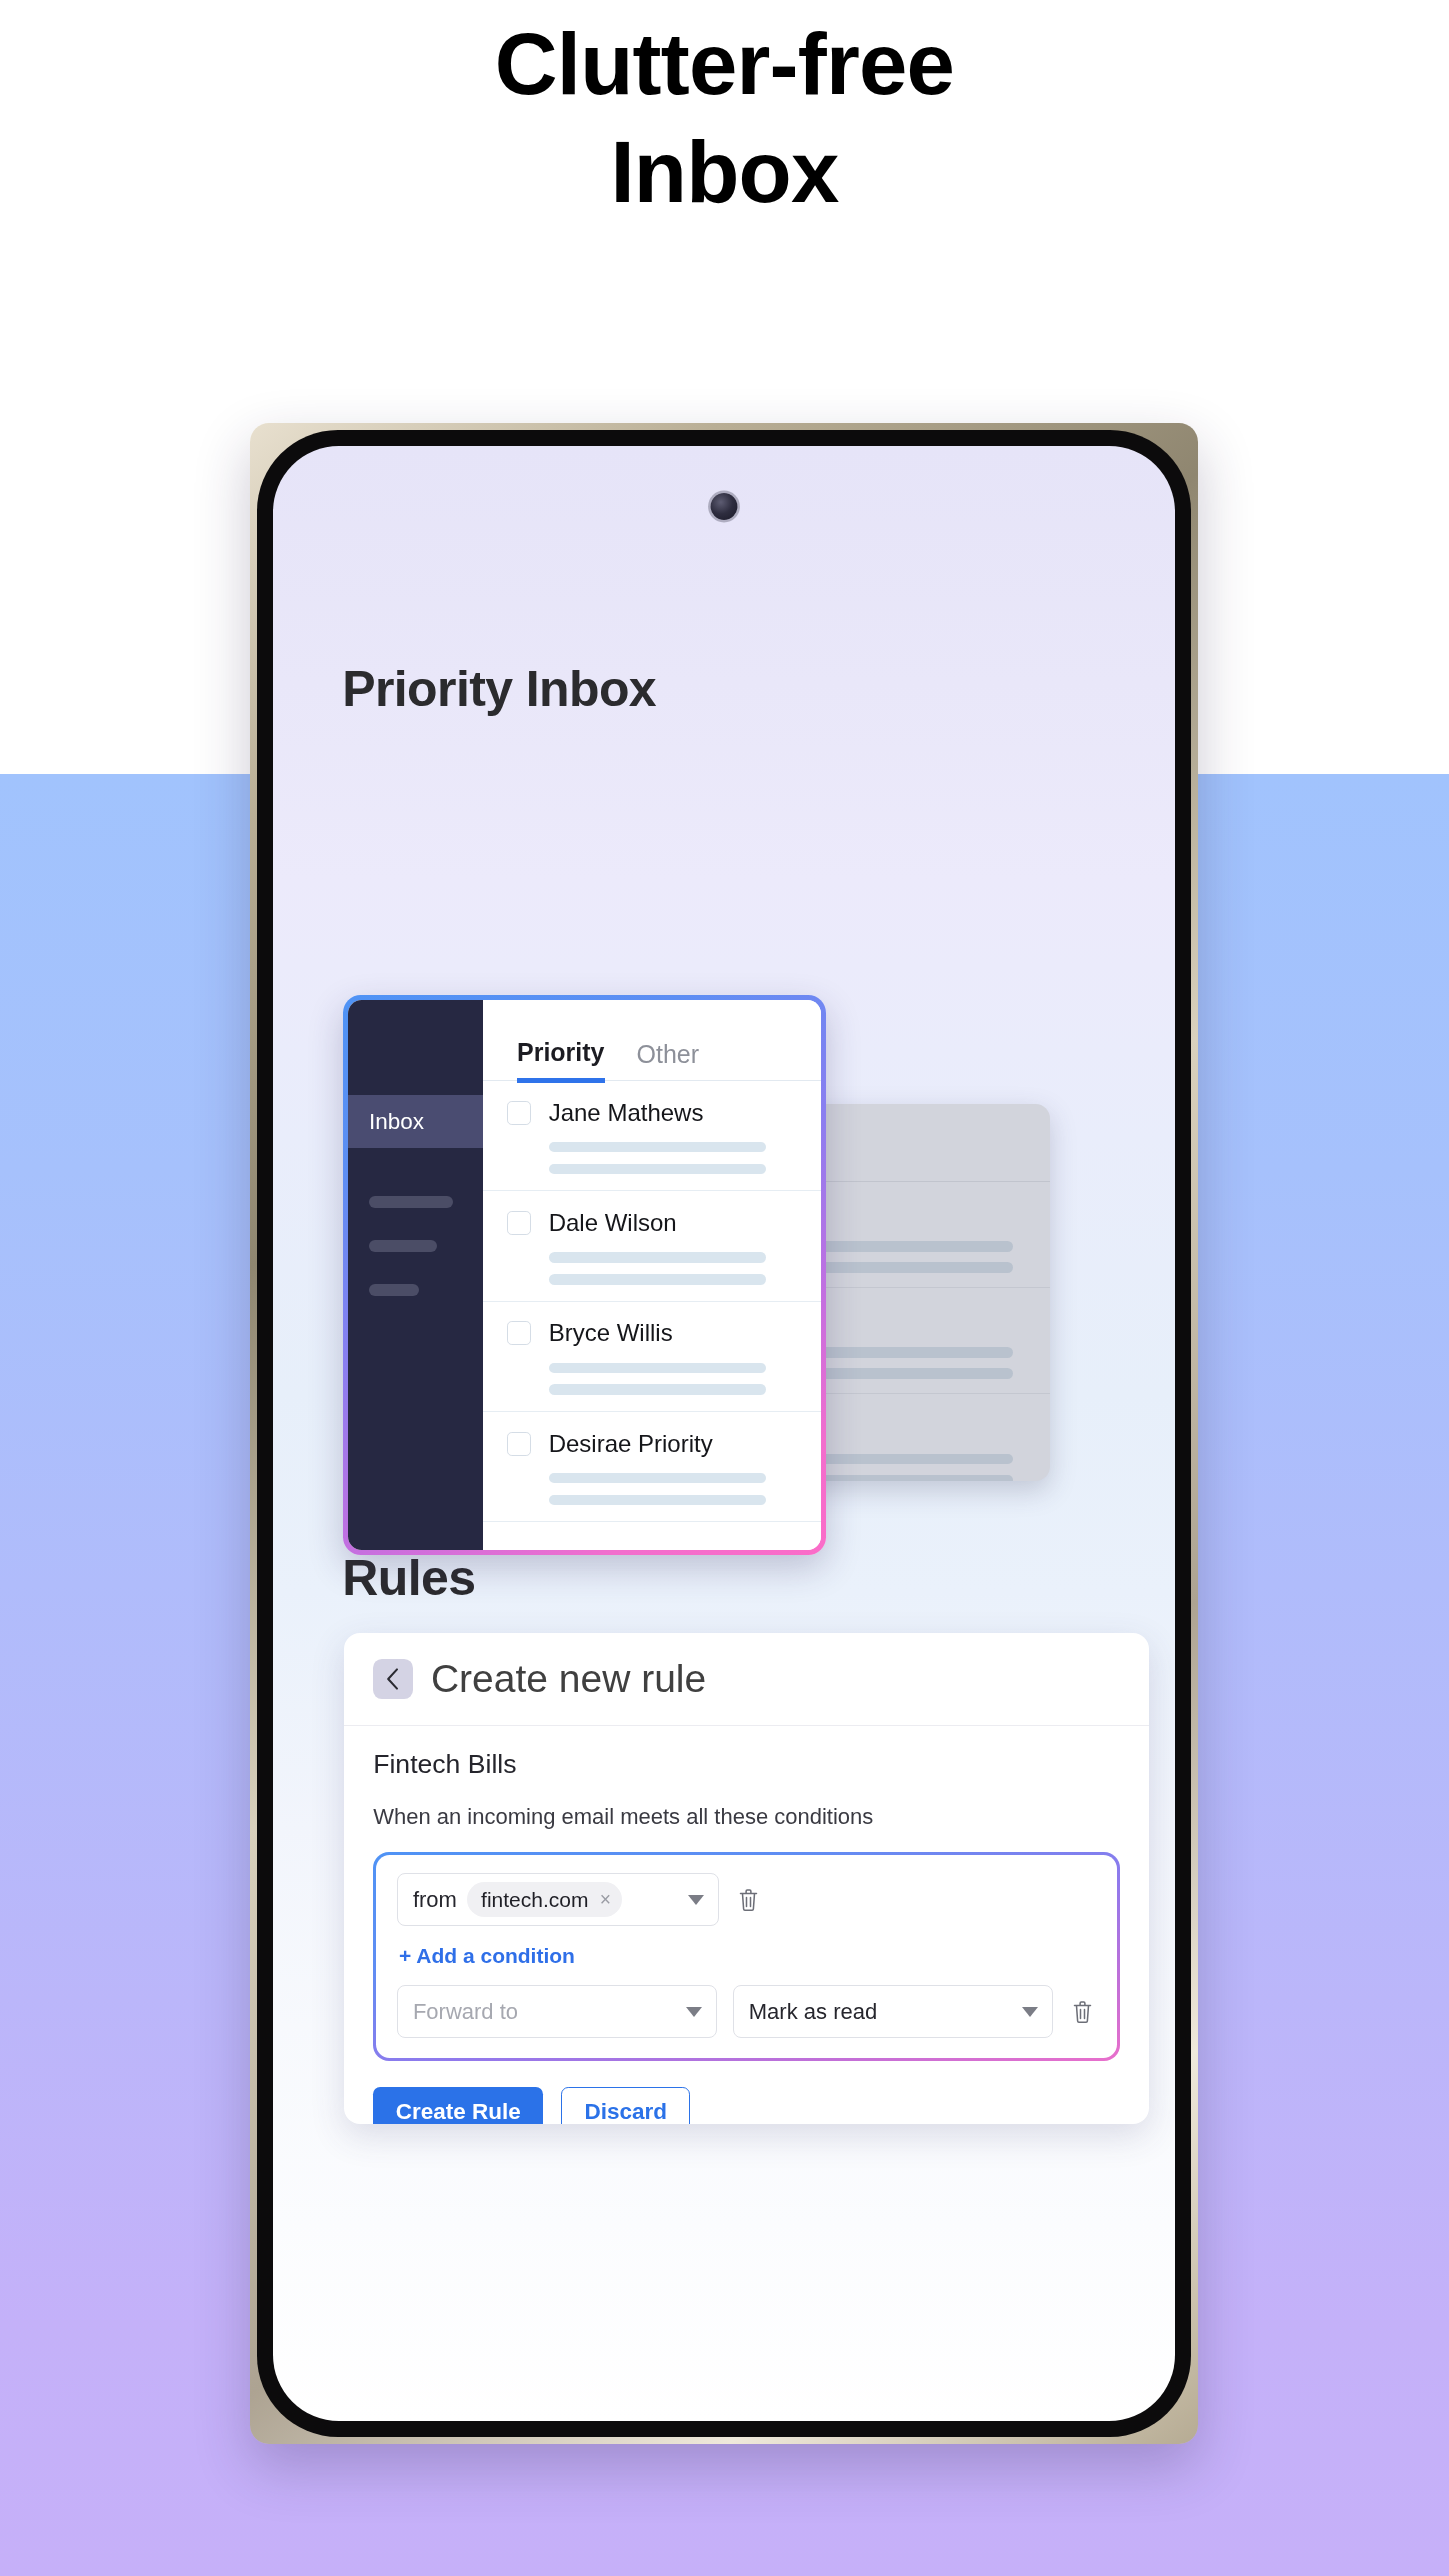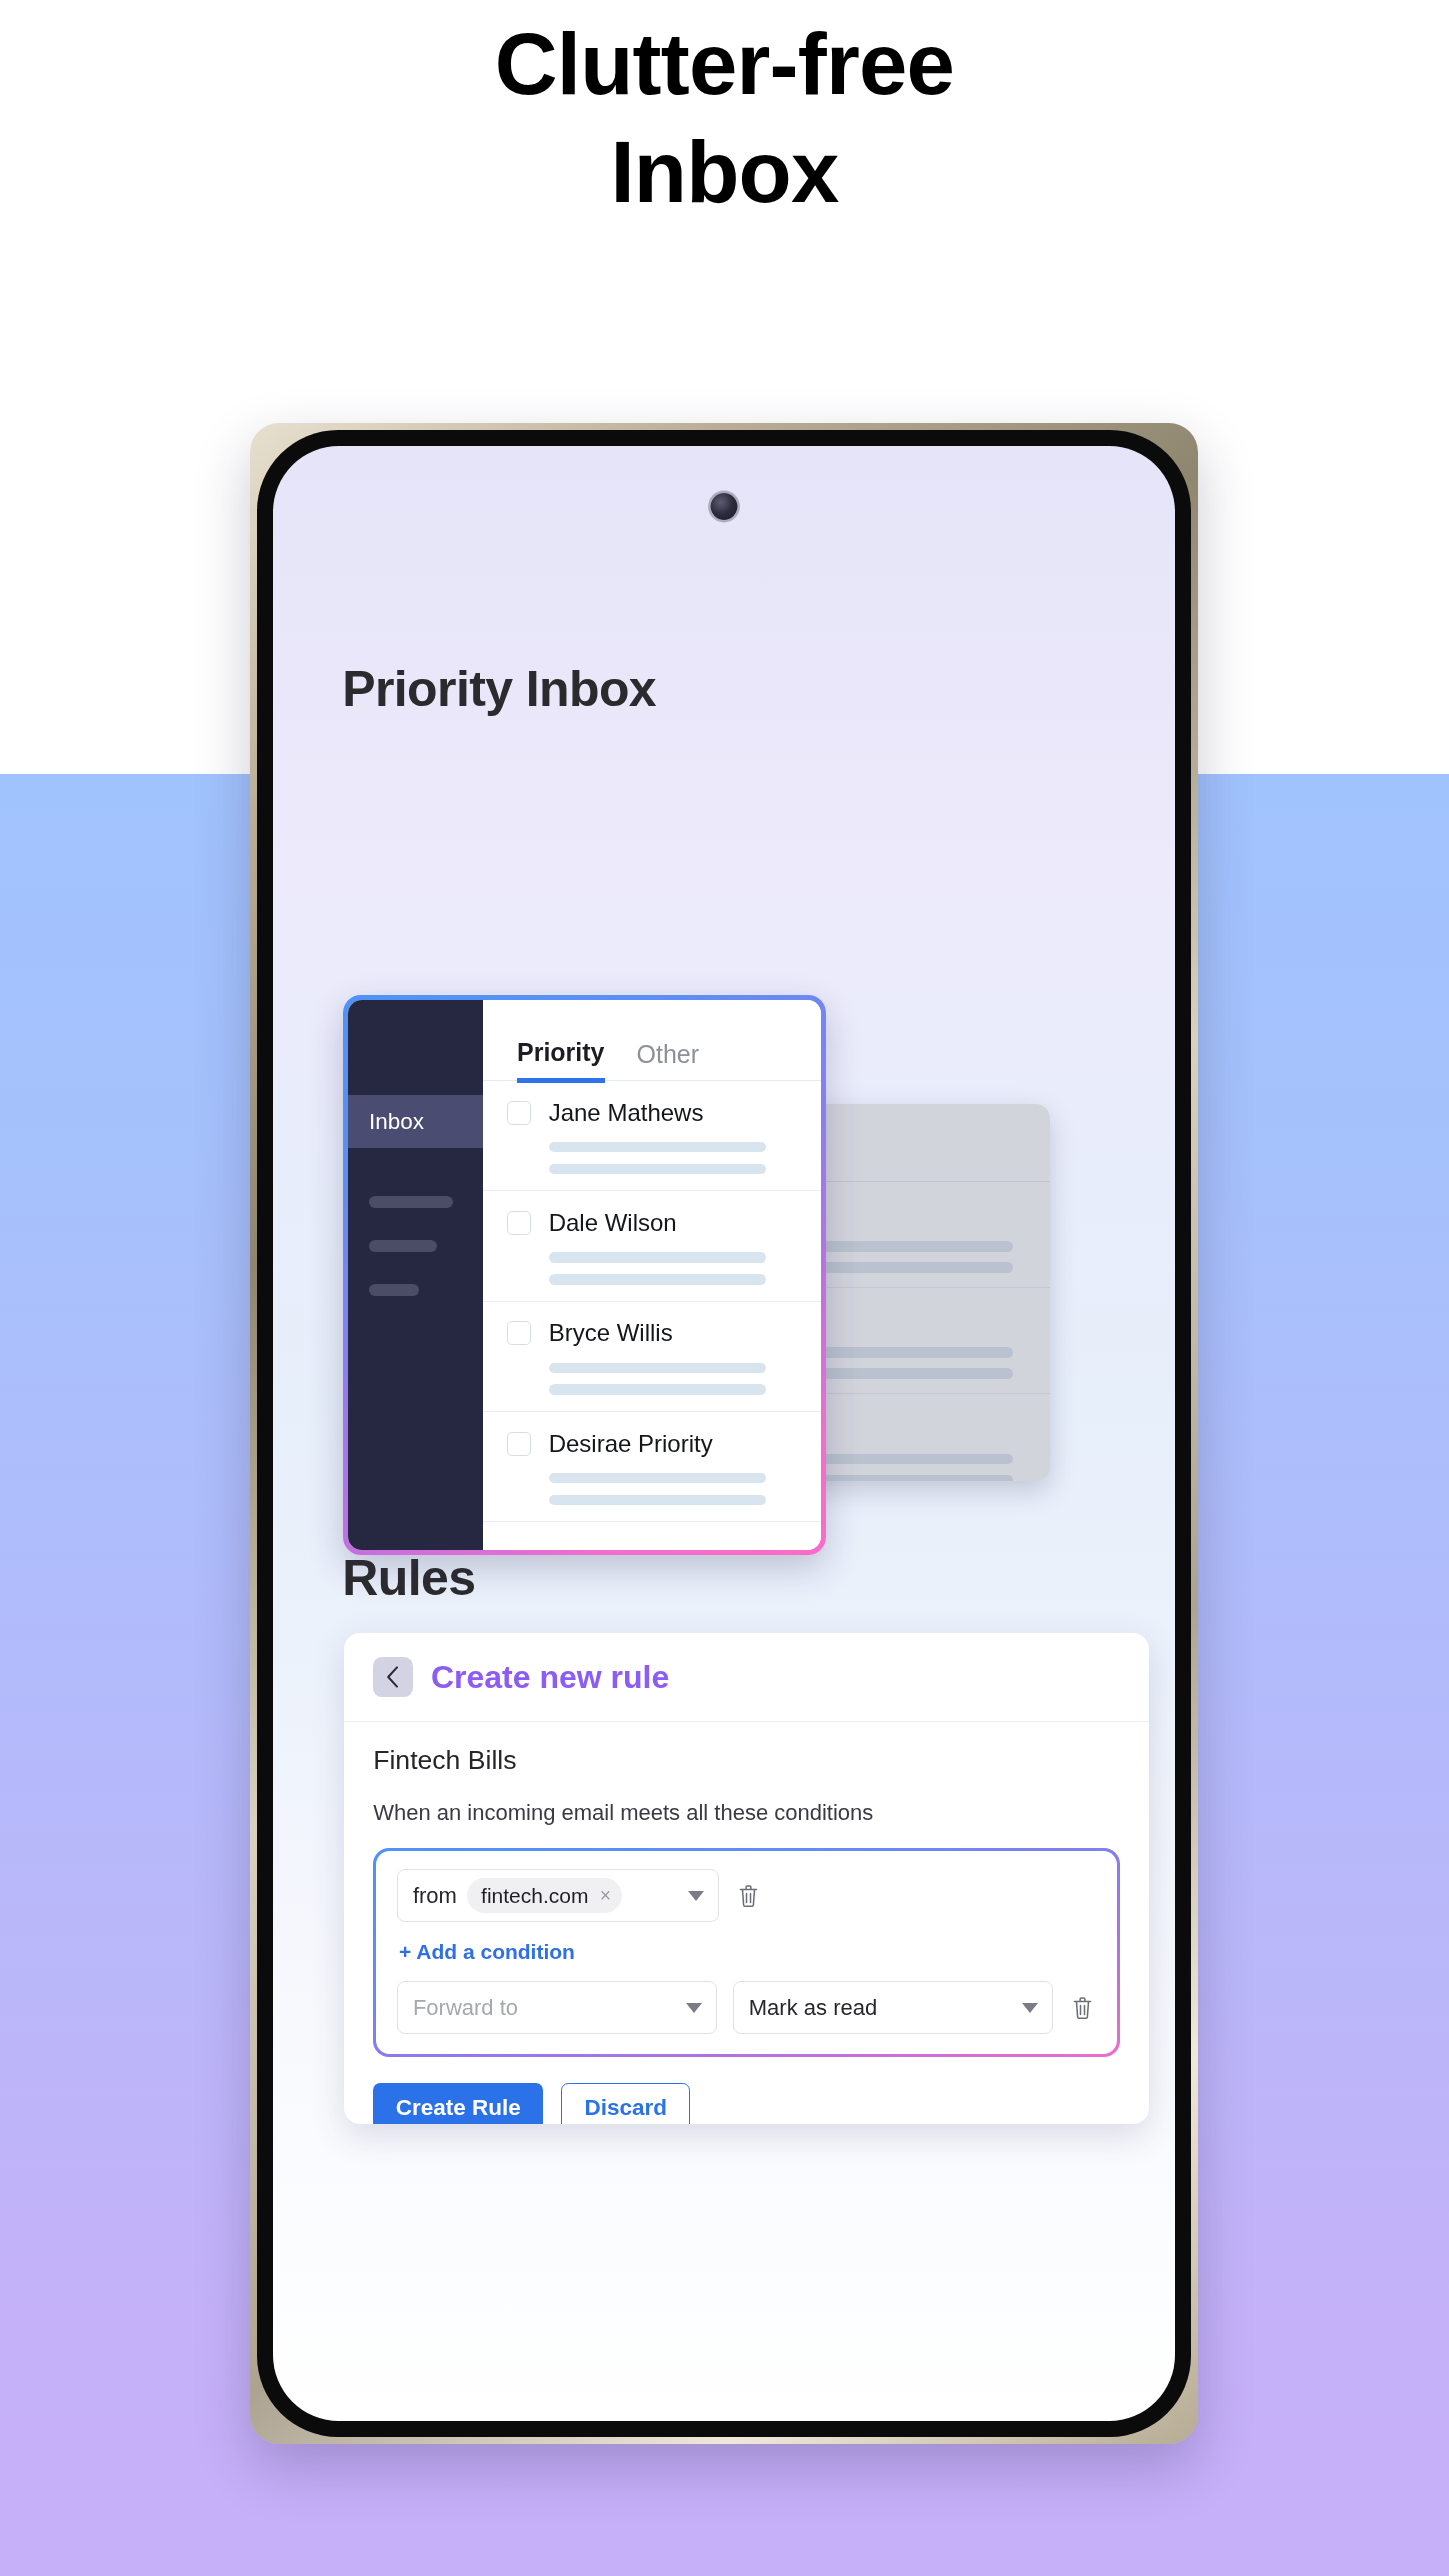--- a/index.html
+++ b/index.html
@@ -52,21 +52,21 @@
   }
   .hero .l2 { display: block; margin-top: 21px; }
 
   
   .phone {
     position: absolute;
     left: 250px;
     top: 423px;
     width: 948px;
     height: 2021px;
-    border-radius: 29px;
+    border-radius: 19px;
     background: linear-gradient(140deg,
         #e8e0cf 0%,
         #b9ae95 14%,
         #8f8670 30%,
         #d9d1bd 50%,
         #ada392 70%,
         #efe9db 86%,
         #b6ab93 100%);
     padding: 7.2px;
     box-shadow: 0 22.5px 56px rgba(40,30,70,0.24);
@@ -267,21 +267,21 @@
   }
   .back-btn {
     width: 40px; height: 40px;
     border-radius: 8.9px;
     background: #d4d3e4;
     display: flex; align-items: center; justify-content: center;
     color: #2b2b32;
     font-size: 26px;
     line-height: 1;
   }
-  .rules-title { font-size: 32px; font-weight: 700; color: #8b5cf6; }
+  .rules-title { font-size: 39px; font-weight: 400; color: #404040; }
   .rules-body { padding: 22.5px 29px 0 29px; }
   .rule-name { font-size: 26.6px; color: #25252c; margin-bottom: 24px; }
   .rule-sub { font-size: 22px; color: #3a3a42; margin-bottom: 22.5px; }
 
   .cond-box {
     border-radius: 16px;
     padding: 3.2px;
     background: linear-gradient(165deg,
         #4f93f5 0%,
         #5f8df3 28%,

